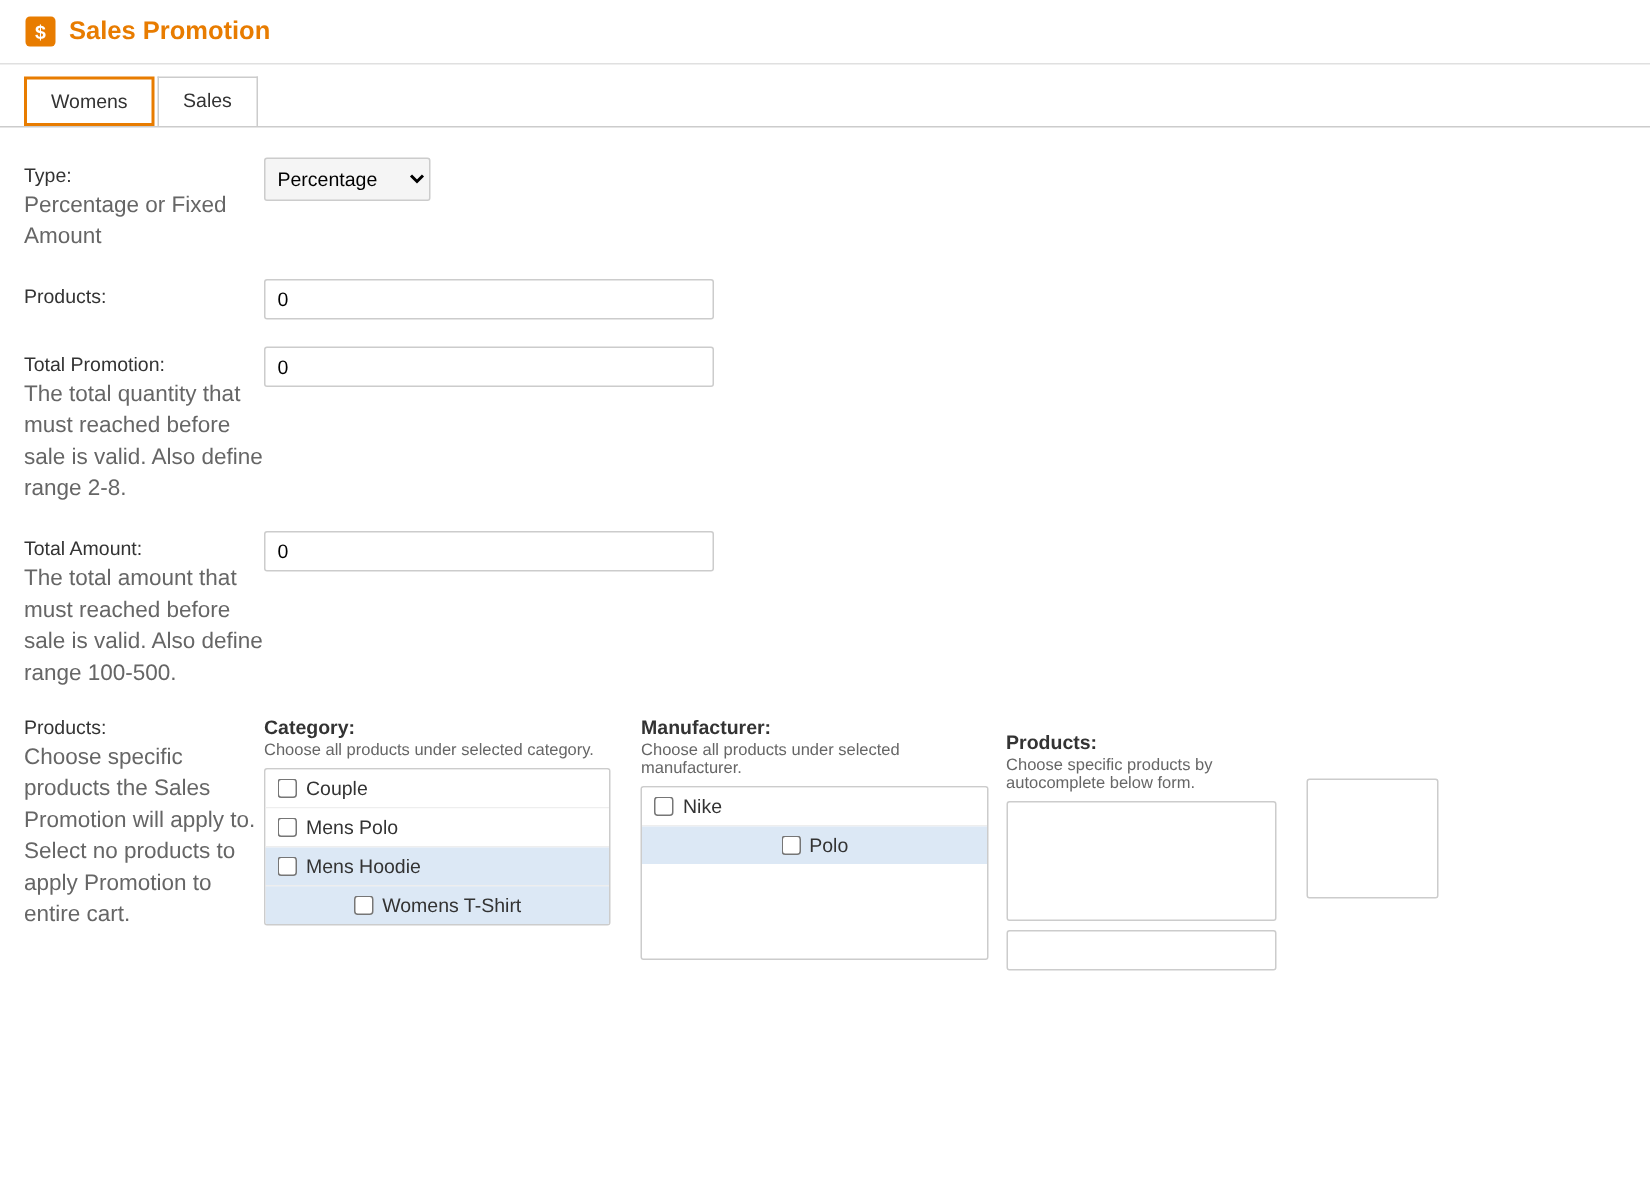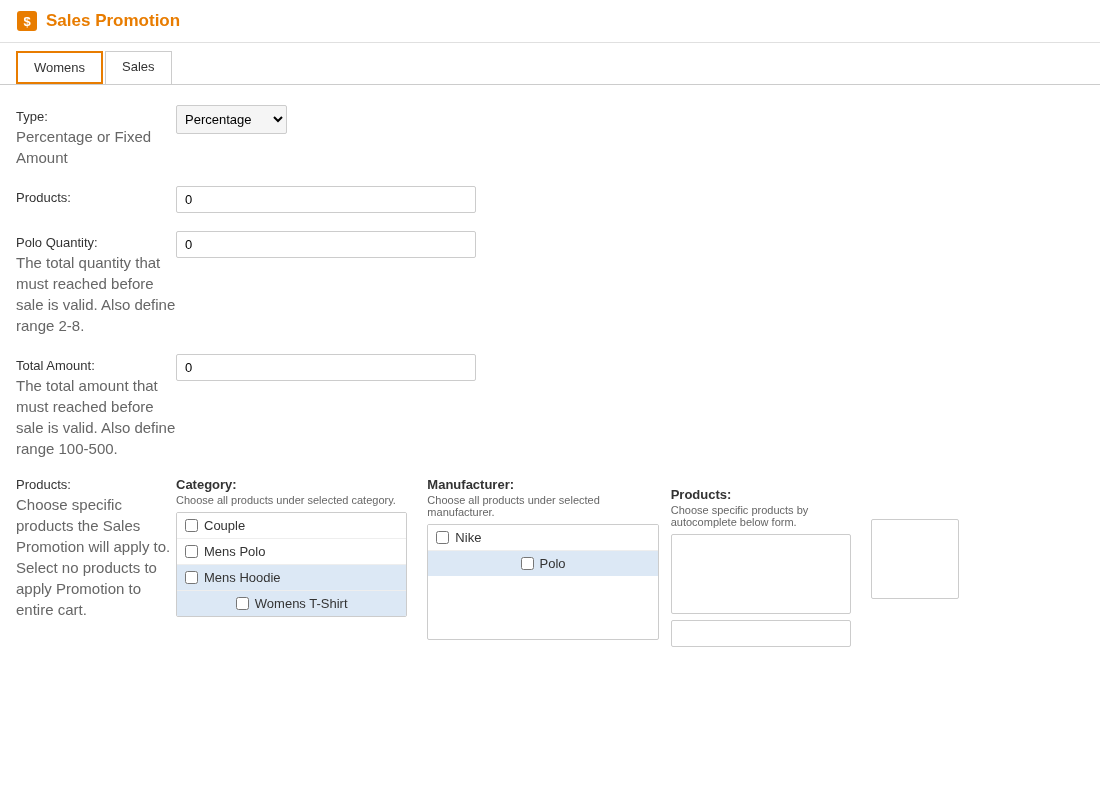--- a/index.html
+++ b/index.html
@@ -245,21 +245,21 @@
 
   <div class="form-row">
     <div class="form-label">Products:</div>
     <div class="form-control">
       <input type="text" value="0" style="">
     </div>
   </div>
 
   <div class="form-row">
     <div class="form-label">
-      <div>Polo Quantity:</div>
+      <div>Total Promotion:</div>
       <div class="form-label-sub">The total quantity that must reached before sale is valid. Also define range 2-8.</div>
     </div>
     <div class="form-control">
       <input type="text" value="0" style="">
     </div>
   </div>
 
   <div class="form-row">
     <div class="form-label">
       <div>Total Amount:</div>

